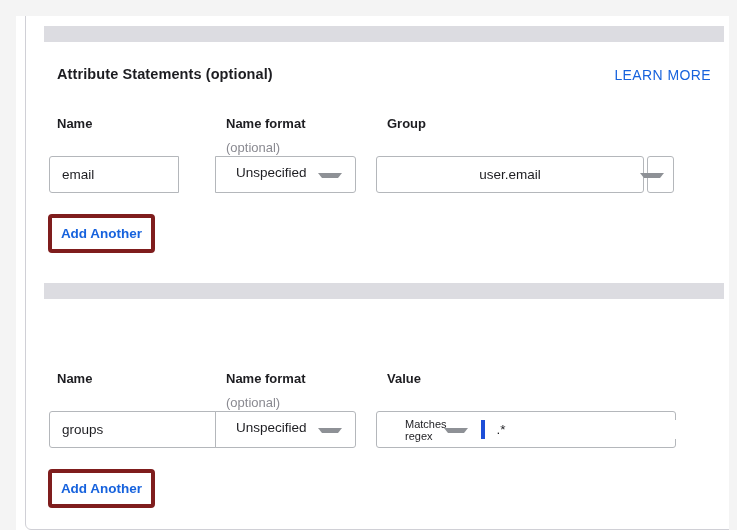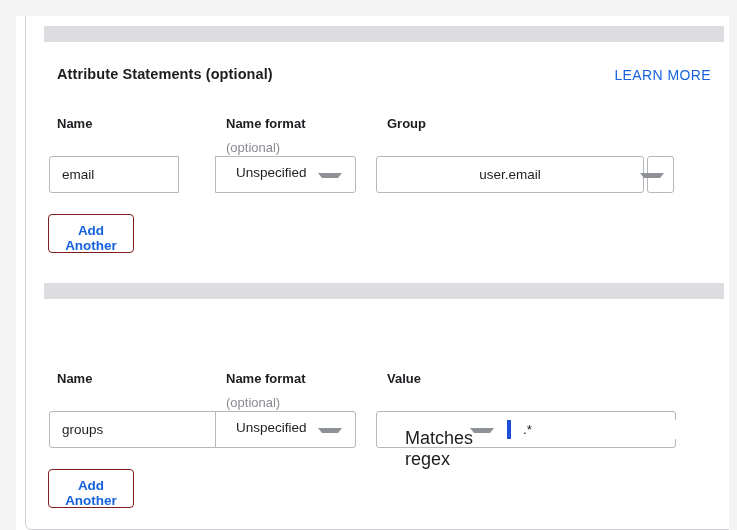--- a/index.html
+++ b/index.html
@@ -54,32 +54,32 @@
   .round   { border-radius:3px; }
   .dd-btn {
     position:absolute; width:27px; height:37px; background:#fff;
     border:1px solid #b4b7bb; border-radius:3px; cursor:pointer;
   }
   .combo {
     position:absolute; height:37px; border:1px solid #b4b7bb;
     border-radius:3px; display:flex; background:#fff;
   }
   .combo-select {
-    position:relative; width:147px; display:flex; align-items:flex-start;
+    position:relative; width:147px; display:flex; align-items:center;
     padding:0 26px 0 12px; border-right:4px solid #1d4ed8;
-    font-size:18px; cursor:pointer;
+    font-size:11px; cursor:pointer;
   }
   .combo-input {
     flex:1; border:none; outline:none; padding:0 12px;
     font-size:13.5px; font-family:"Liberation Sans", sans-serif;
     color:#1d1d21; border-radius:0 3px 3px 0;
   }
   .add-btn {
-    position:absolute; left:32px; width:86px; height:39px;
-    background:#fff; border:1px solid #7f1d1d; border-radius:4px;
+    position:absolute; left:32px; width:107px; height:39px;
+    background:#fff; border:4px solid #7f1d1d; border-radius:4px;
     color:#1662dd; font-size:13.5px; font-weight:bold;
     font-family:"Liberation Sans", sans-serif; cursor:pointer;
   }
 </style>
 </head>
 <body>
 
 <div id="screen">
 
   <div class="card"></div>

